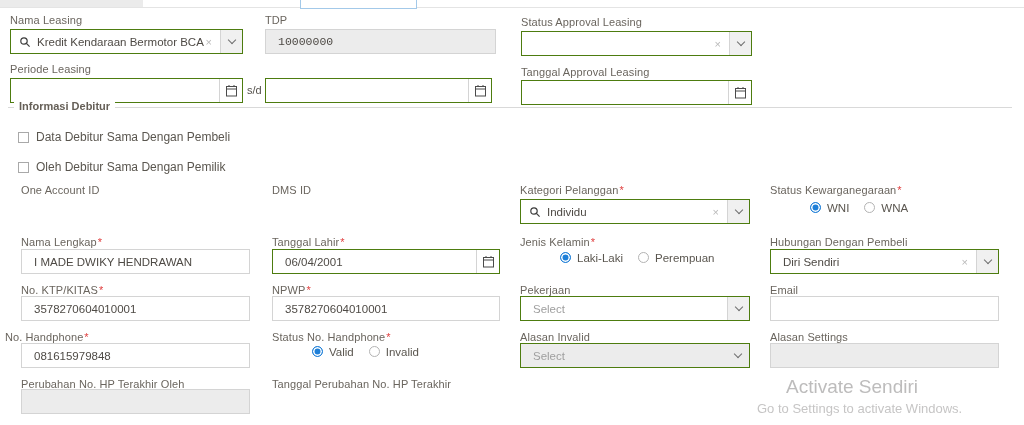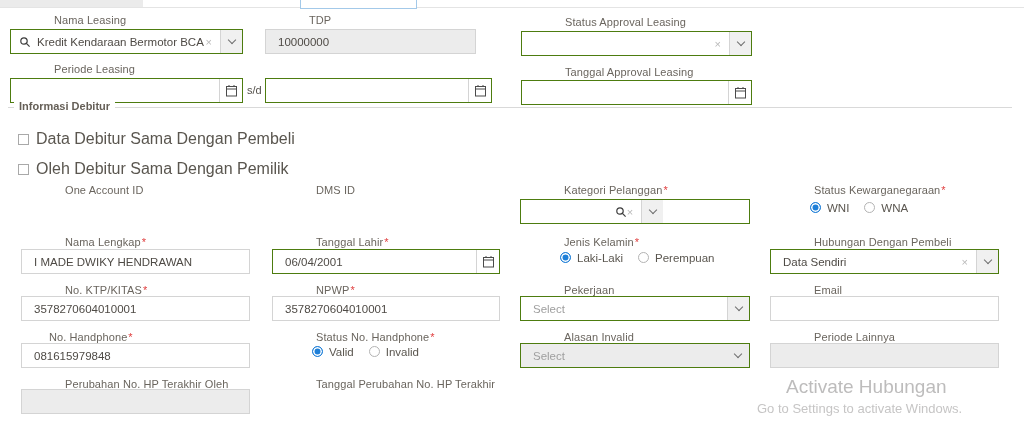--- a/index.html
+++ b/index.html
@@ -7,21 +7,21 @@
   .page {
     position:relative; width:1024px; height:425px; background:#fff; overflow:hidden;
     font-family:"Liberation Sans","DejaVu Sans",sans-serif;
   }
   
   .strip-line { position:absolute; left:0; top:7px; width:1024px; border-top:1px solid #e4e4e4; z-index:1; }
   .tab-gray { position:absolute; left:0; top:0; width:143px; height:7px; background:#ebebeb; z-index:2; }
   .tab-active { position:absolute; left:300px; top:0; width:117px; height:9px; background:#fff;
     border:1px solid #a3c9e9; border-top:none; z-index:3; }
   
-  .lbl { position:absolute; font-size:11px; color:#6a655e; white-space:nowrap; letter-spacing:.1px;margin-left:44px; }
+  .lbl { position:absolute; font-size:11px; color:#6a655e; white-space:nowrap; letter-spacing:.1px; }
   .req { color:#e03e3e; margin-left:1px; }
   .legend { position:absolute; left:14px; top:100px; background:#fff; padding:0 5px; font-size:11px;
     font-weight:600; color:#655f57; z-index:2; }
   .section-rule { position:absolute; left:8px; top:107px; width:1004px; border-top:1px solid #d9d9d9; }
   
   .box { position:absolute; height:25px; border:1px solid #4d7c0f; background:#fff;
     display:flex; align-items:center; font-size:11.5px; color:#4e4a45;justify-content:center; }
   .box.disabled { background:#ececec; }
   .cbtext { flex:1; padding:0 5px 0 6px; white-space:nowrap; overflow:hidden; }
   .cbtext.pad { padding-left:12px; }
@@ -40,21 +40,21 @@
     font-size:11.5px; color:#4e4a45; font-family:inherit; outline:none; }
   .ti.disabled { background:#ececec; }
   
   .rgroup { position:absolute; display:flex; align-items:flex-start;padding-left:40px; }
   .radio { width:11px; height:11px; border-radius:50%; border:1px solid #b3b3b3; background:#fff;
     display:inline-block; flex:none; cursor:pointer; }
   .radio.on { border-color:#1e7fd8; background:#1e7fd8; box-shadow:inset 0 0 0 1.5px #fff,inset 0 0 0 5px #1e7fd8; }
   .rlabel { font-size:11.5px; color:#5a564f; margin:0 15px 0 6px; white-space:nowrap; }
   .cbrow { position:absolute; display:flex; align-items:center; cursor:pointer; }
   .cbox { width:11px; height:11px; border:1px solid #a9a9a9; background:#fff; flex:none; }
-  .cblbl { font-size:16px; color:#5a564f; margin-left:7px; white-space:nowrap; }
+  .cblbl { font-size:12px; color:#5a564f; margin-left:7px; white-space:nowrap; }
   .sd { position:absolute; font-size:11px; color:#55524c;text-align:center; }
   
   .wm1 { position:absolute; left:786px; top:376px; font-size:19px; color:#bdbcbc; }
   .wm2 { position:absolute; left:757px; top:401px; font-size:13px; color:#c6c5c5; }
 </style>
 </head>
 <body>
 
 <div class="page">
 
@@ -75,21 +75,21 @@
     <span class="cbtext">Kredit Kendaraan Bermotor BCA</span>
     <span class="clrx">×</span>
     <span class="ddbtn">
         <span class="chev"></span>
       </span>
   </div>
 
   <div class="lbl" style="left:265px;top:14px">
     <span>TDP</span>
   </div>
-  <input class="ti disabled" style="left: 265px; top: 29px; width: 211px;" readonly="" value="10000000">
+  <input class="ti disabled" style="left: 265px; top: 29px; width: 231px; font-family: Liberation Mono, monospace;" readonly="" value="10000000">
 
   <div class="lbl" style="left:521px;top:16px">
     <span>Status Approval Leasing</span>
   </div>
   <div class="box" style="left:521px;top:31px;width:231px">
     <span class="cbtext"></span>
     <span class="clrx">×</span>
     <span class="ddbtn">
         <span class="chev"></span>
       </span>
@@ -158,20 +158,21 @@
   <div class="lbl" style="left:520px;top:184px">
     <span>Kategori Pelanggan</span><span class="req">*</span>
   </div>
   <div class="box" style="left:520px;top:199px;width:230px">
     <span class="sic">
       <svg width="12" height="12" viewBox="0 0 12 12">
           <circle cx="5" cy="5" r="3.2" fill="none" stroke="#3d3d3d" stroke-width="1.2"></circle>
           <line x1="7.4" y1="7.4" x2="10.6" y2="10.6" stroke="#3d3d3d" stroke-width="1.2"></line>
         </svg>
     </span>
+    <span class="cbtext">Individu</span>
     <span class="clrx">×</span>
     <span class="ddbtn">
         <span class="chev"></span>
       </span>
   </div>
   <div class="lbl" style="left:770px;top:184px">
     <span>Status Kewarganegaraan</span><span class="req">*</span>
   </div>
   <div class="rgroup" style="left:770px;top:202px">
     <span class="radio on"></span>
@@ -204,21 +205,21 @@
   <div class="rgroup" style="left:520px;top:252px">
     <span class="radio on"></span>
     <span class="rlabel">Laki-Laki</span>
     <span class="radio"></span>
     <span class="rlabel">Perempuan</span>
   </div>
   <div class="lbl" style="left:770px;top:236px">
     <span>Hubungan Dengan Pembeli</span>
   </div>
   <div class="box" style="left:770px;top:249px;width:229px">
-    <span class="cbtext pad">Data Sendiri</span>
+    <span class="cbtext pad">Diri Sendiri</span>
     <span class="clrx">×</span>
     <span class="ddbtn">
         <span class="chev"></span>
       </span>
   </div>
 
   <div class="lbl" style="left:21px;top:284px">
     <span>No. KTP/KITAS</span><span class="req">*</span>
   </div>
   <input class="ti" style="left: 21px; top: 296px; width: 229px;" value="3578270604010001">
@@ -256,28 +257,28 @@
   <div class="lbl" style="left:520px;top:331px">
     <span>Alasan Invalid</span>
   </div>
   <div class="box disabled" style="left:520px;top:343px;width:230px">
     <span class="cbtext pad placeholder">Select</span>
     <span class="chev-plain">
         <span class="chev"></span>
       </span>
   </div>
   <div class="lbl" style="left:770px;top:331px">
-    <span>Periode Lainnya</span>
+    <span>Alasan Settings</span>
   </div>
   <input class="ti disabled" style="left: 770px; top: 343px; width: 229px;" readonly="" value="">
 
   <div class="lbl" style="left:21px;top:378px">
     <span>Perubahan No. HP Terakhir Oleh</span>
   </div>
   <input class="ti disabled" style="left: 21px; top: 389px; width: 229px;" readonly="" value="">
   <div class="lbl" style="left:272px;top:378px">
     <span>Tanggal Perubahan No. HP Terakhir</span>
   </div>
 
-  <div class="wm1">Activate Hubungan</div>
+  <div class="wm1">Activate Sendiri</div>
   <div class="wm2">Go to Settings to activate Windows.</div>
 
 </div>
 
 </body></html>

